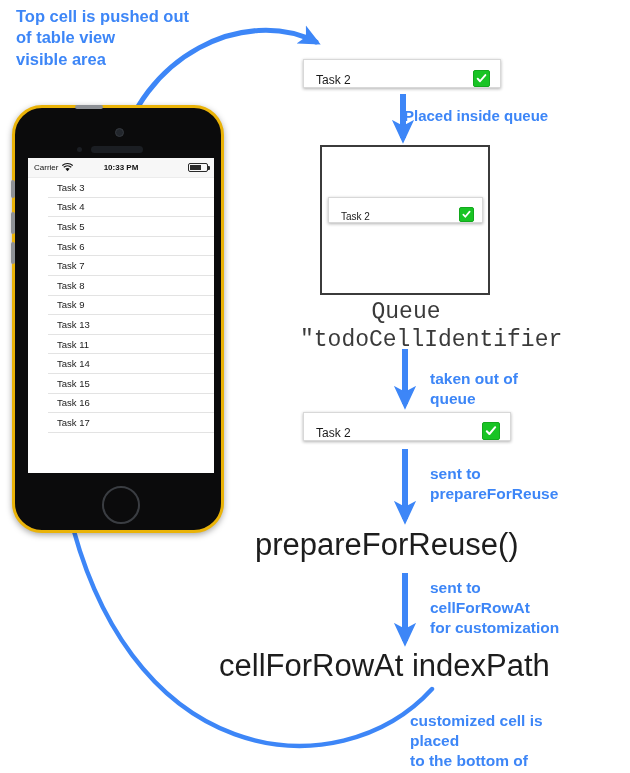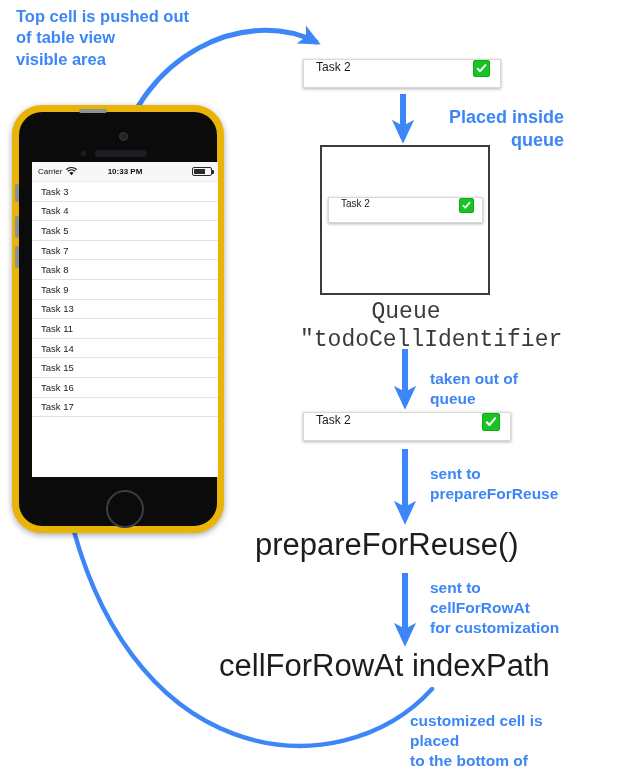--- a/index.html
+++ b/index.html
@@ -21,21 +21,21 @@
   
   .note {
     position: absolute;
     color: #3d86f7;
     font-family: "Liberation Sans", sans-serif;
     font-weight: bold;
     line-height: 1.30;
     white-space: pre-line;
   }
   #note-top    { left: 16px;  top: 6px;   font-size: 16.5px; }
-  #note-placed { left: 404px; top: 106px; font-size: 18px; text-align: right; }
+  #note-placed { left: 404px; top: 106px; font-size: 15px; text-align: right; }
   #note-deq    { left: 430px; top: 369px; font-size: 15.5px; }
   #note-prep   { left: 430px; top: 464px; font-size: 15.5px; }
   #note-cfr    { left: 430px; top: 578px; font-size: 15.5px; }
   #note-bottom { left: 390px; top: 711px; font-size: 15.5px; margin-left: 20px; }
 
   
   .bigLabel {
     position: absolute;
     color: #1d1d1d;
     font-family: "Liberation Sans", sans-serif;
@@ -59,21 +59,21 @@
     white-space: pre-line;
   }
 
   
   .cell {
     position: absolute;
     background: #ffffff;
     border: 1px solid #d8d8d8;
     box-shadow: 0 1px 3px rgba(0,0,0,0.30);
     display: flex;
-    align-items: flex-start;
+    align-items: flex-end;
     box-sizing: border-box;
   }
   .cell .cell-title {
     font-family: "Liberation Sans", sans-serif;
     color: #1a1a1a;
     margin-left: 12px;
     flex: 1 1 auto;
   }
   .checkbox {
     background: #18c424;
@@ -116,21 +116,21 @@
     left: 12px;
     top: 105px;
     width: 212px;
     height: 428px;
   }
   #phone-body {
     position: absolute;
     inset: 0;
     background: #0b0b0c;
     border-radius: 30px;
-    border: 7px solid #eab308;
+    border: 3px solid #eab308;
     box-sizing: border-box;
     box-shadow: 0 2px 6px rgba(0,0,0,0.35);
   }
   .side-btn {
     position: absolute;
     background: #8e9196;
     border-radius: 2px;
   }
   #btn-power  { left: 60px;  top: -3px;  width: 28px; height: 4px; }
   #btn-silent { left: -4px;  top: 72px;  width: 4px;  height: 18px; }
@@ -196,21 +196,21 @@
   }
   #sb-battery::after {
     content: ""; position: absolute;
     right: -3px; top: 2px; width: 2px; height: 4px;
     background: #2a2a2a; border-radius: 0 1px 1px 0;
   }
   #sb-battery-fill {
     position: absolute; left: 1px; top: 1px;
     width: 11px; height: 5px; background: #2a2a2a;
   }
-  #tableview { background: #ffffff; }
+  #tableview { background: #ffffff; padding-left: 20px; }
   .tvcell {
     height: 19.6px;
     display: flex;
     align-items: center;
     border-bottom: 1px solid #e3e3e3;
     box-sizing: border-box;
   }
   .tvcell span {
     font-family: "Liberation Sans", sans-serif;
     font-size: 9.5px;
@@ -336,20 +336,23 @@
             <div class="tvcell">
               <span>Task 3</span>
             </div>
             <div class="tvcell">
               <span>Task 4</span>
             </div>
             <div class="tvcell">
               <span>Task 5</span>
             </div>
             <div class="tvcell">
+              <span>Task 6</span>
+            </div>
+            <div class="tvcell">
               <span>Task 7</span>
             </div>
             <div class="tvcell">
               <span>Task 8</span>
             </div>
             <div class="tvcell">
               <span>Task 9</span>
             </div>
             <div class="tvcell">
               <span>Task 13</span>

